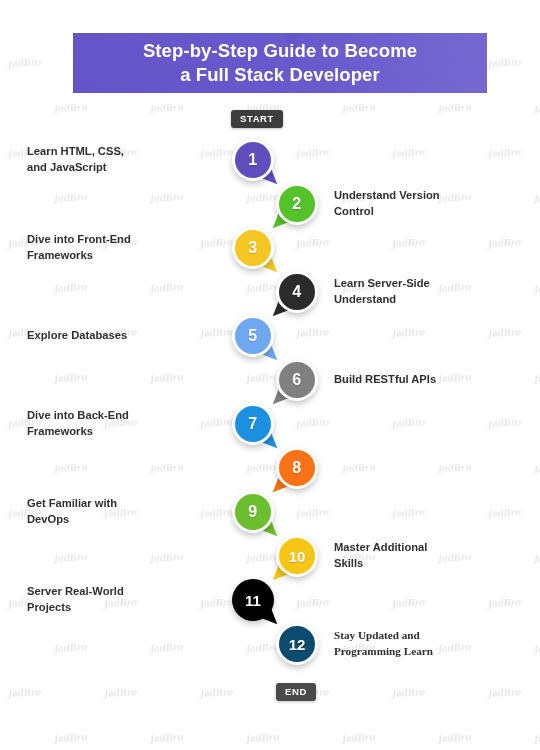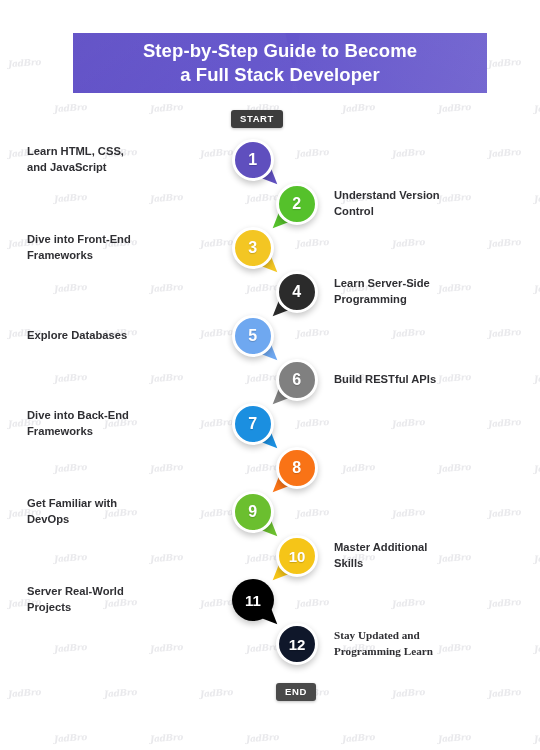--- a/index.html
+++ b/index.html
@@ -269,21 +269,21 @@
         <span class="num">2</span>
       </div>
       <div class="label right" style="top: 188px;"><span>Understand Version</span><br><span>Control</span></div>
       <div class="circle" style="left: 232px; top: 227px; background: rgb(243, 198, 35);">
         <span class="num">3</span>
       </div>
       <div class="label left" style="top: 232px;"><span>Dive into Front-End</span><br><span>Frameworks</span></div>
       <div class="circle" style="left: 276px; top: 271px; background: rgb(43, 43, 43);">
         <span class="num">4</span>
       </div>
-      <div class="label right" style="top: 276px;"><span>Learn Server-Side</span><br><span>Programming</span></div>
+      <div class="label right" style="top: 276px;"><span>Learn Server-Side</span><br><span>Understand</span></div>
       <div class="circle" style="left: 232px; top: 315px; background: rgb(111, 168, 240);">
         <span class="num">5</span>
       </div>
       <div class="label left" style="top: 328px;"><span>Explore Databases</span></div>
       <div class="circle" style="left: 276px; top: 359px; background: rgb(128, 128, 128);">
         <span class="num">6</span>
       </div>
       <div class="label right" style="top: 372px;"><span>Build RESTful APIs</span></div>
       <div class="circle" style="left: 232px; top: 403px; background: rgb(27, 143, 224);">
         <span class="num">7</span>
@@ -297,21 +297,21 @@
       </div>
       <div class="label left" style="top: 496px;"><span>Get Familiar with</span><br><span>DevOps</span></div>
       <div class="circle" style="left: 276px; top: 535px; background: rgb(245, 197, 24);">
         <span class="num two-digit">10</span>
       </div>
       <div class="label right" style="top: 540px;"><span>Master Additional</span><br><span>Skills</span></div>
       <div class="circle noring" style="left: 232px; top: 579px; background: rgb(0, 0, 0);">
         <span class="num two-digit">11</span>
       </div>
       <div class="label left" style="top: 584px;"><span>Server Real-World</span><br><span>Projects</span></div>
-      <div class="circle" style="left: 276px; top: 623px; background: #0f172a;">
+      <div class="circle" style="left: 276px; top: 623px; background: #0c4a6e;">
         <span class="num two-digit">12</span>
       </div>
       <div class="label right" style="top: 628px; font-family: Liberation Serif, serif;"><span>Stay Updated and</span><br><span>Programming Learn</span></div>
       <div class="tail" style="left: 265.728px; top: 172.728px; border-top: 7px solid transparent; border-bottom: 7px solid transparent; border-left: 16px solid rgb(95, 79, 190); transform: translate(0px, -7px) rotate(45deg); transform-origin: 0px 50%;"></div>
       <div class="tail" style="left: 284.272px; top: 216.728px; border-top: 7px solid transparent; border-bottom: 7px solid transparent; border-left: 16px solid rgb(85, 193, 43); transform: translate(0px, -7px) rotate(135deg); transform-origin: 0px 50%;"></div>
       <div class="tail" style="left: 265.728px; top: 260.728px; border-top: 7px solid transparent; border-bottom: 7px solid transparent; border-left: 16px solid rgb(243, 198, 35); transform: translate(0px, -7px) rotate(45deg); transform-origin: 0px 50%;"></div>
       <div class="tail" style="left: 284.272px; top: 304.728px; border-top: 7px solid transparent; border-bottom: 7px solid transparent; border-left: 16px solid rgb(43, 43, 43); transform: translate(0px, -7px) rotate(135deg); transform-origin: 0px 50%;"></div>
       <div class="tail" style="left: 265.728px; top: 348.728px; border-top: 7px solid transparent; border-bottom: 7px solid transparent; border-left: 16px solid rgb(111, 168, 240); transform: translate(0px, -7px) rotate(45deg); transform-origin: 0px 50%;"></div>
       <div class="tail" style="left: 284.272px; top: 392.728px; border-top: 7px solid transparent; border-bottom: 7px solid transparent; border-left: 16px solid rgb(128, 128, 128); transform: translate(0px, -7px) rotate(135deg); transform-origin: 0px 50%;"></div>
       <div class="tail" style="left: 265.728px; top: 436.728px; border-top: 7px solid transparent; border-bottom: 7px solid transparent; border-left: 16px solid rgb(27, 143, 224); transform: translate(0px, -7px) rotate(45deg); transform-origin: 0px 50%;"></div>

